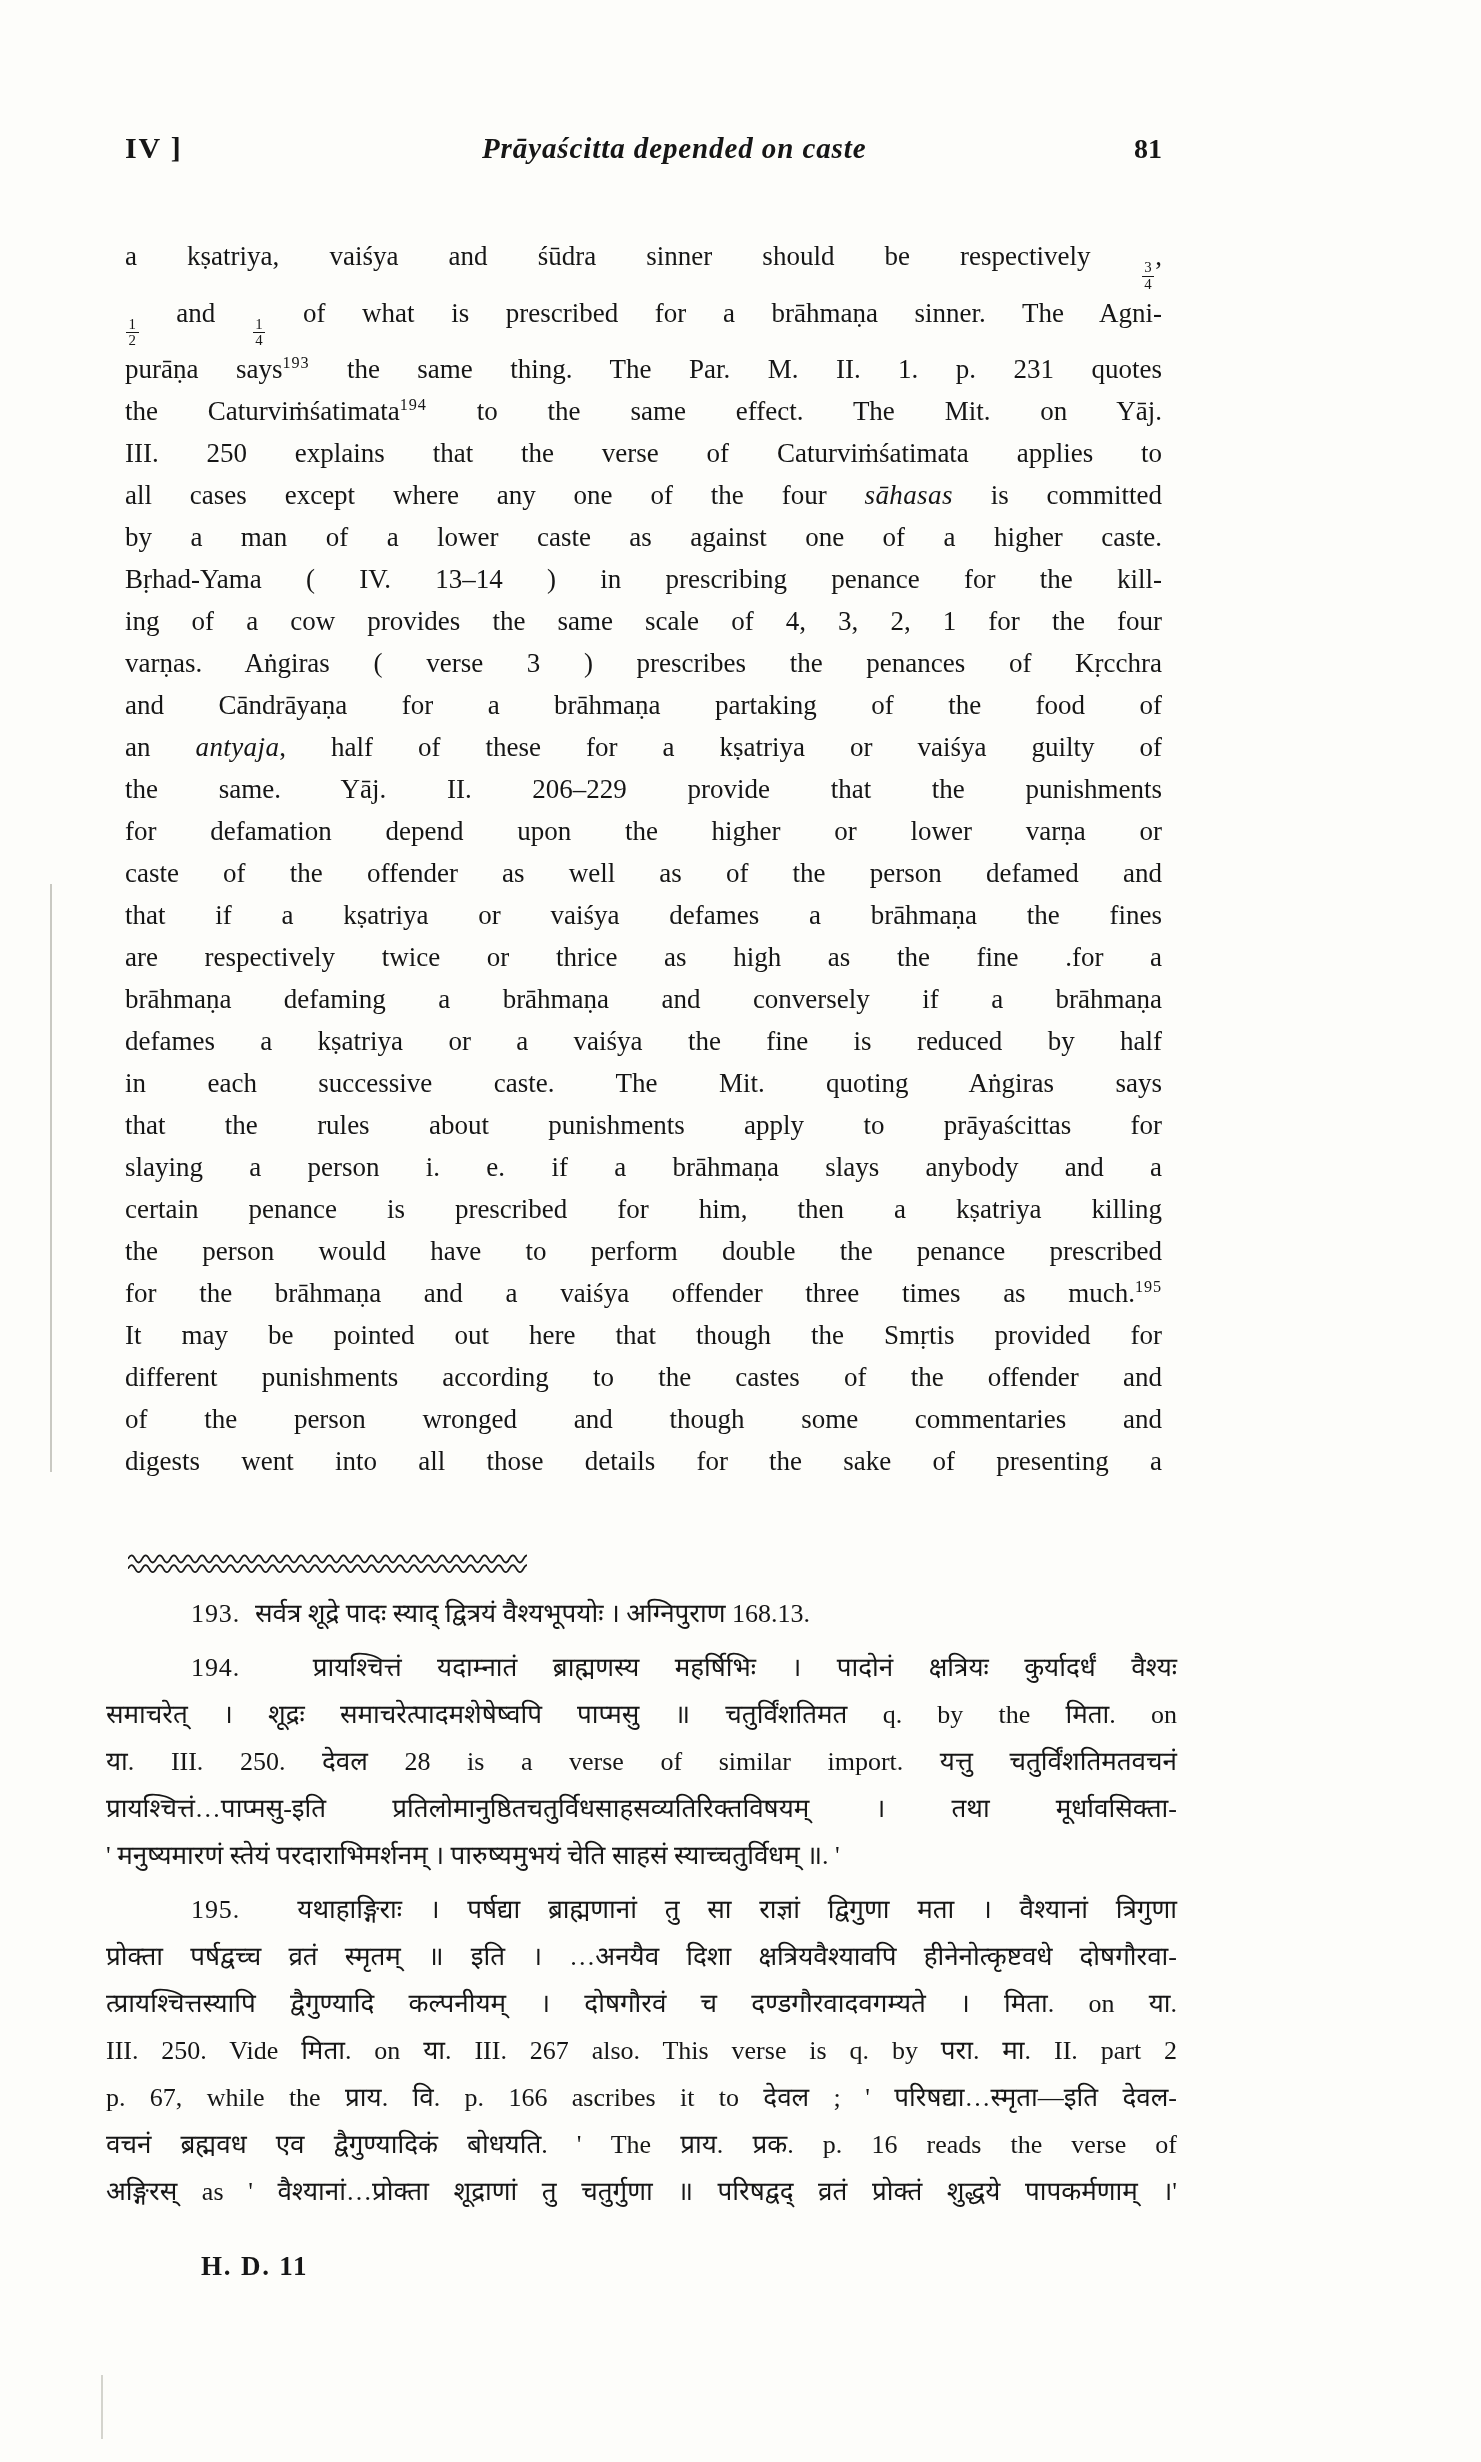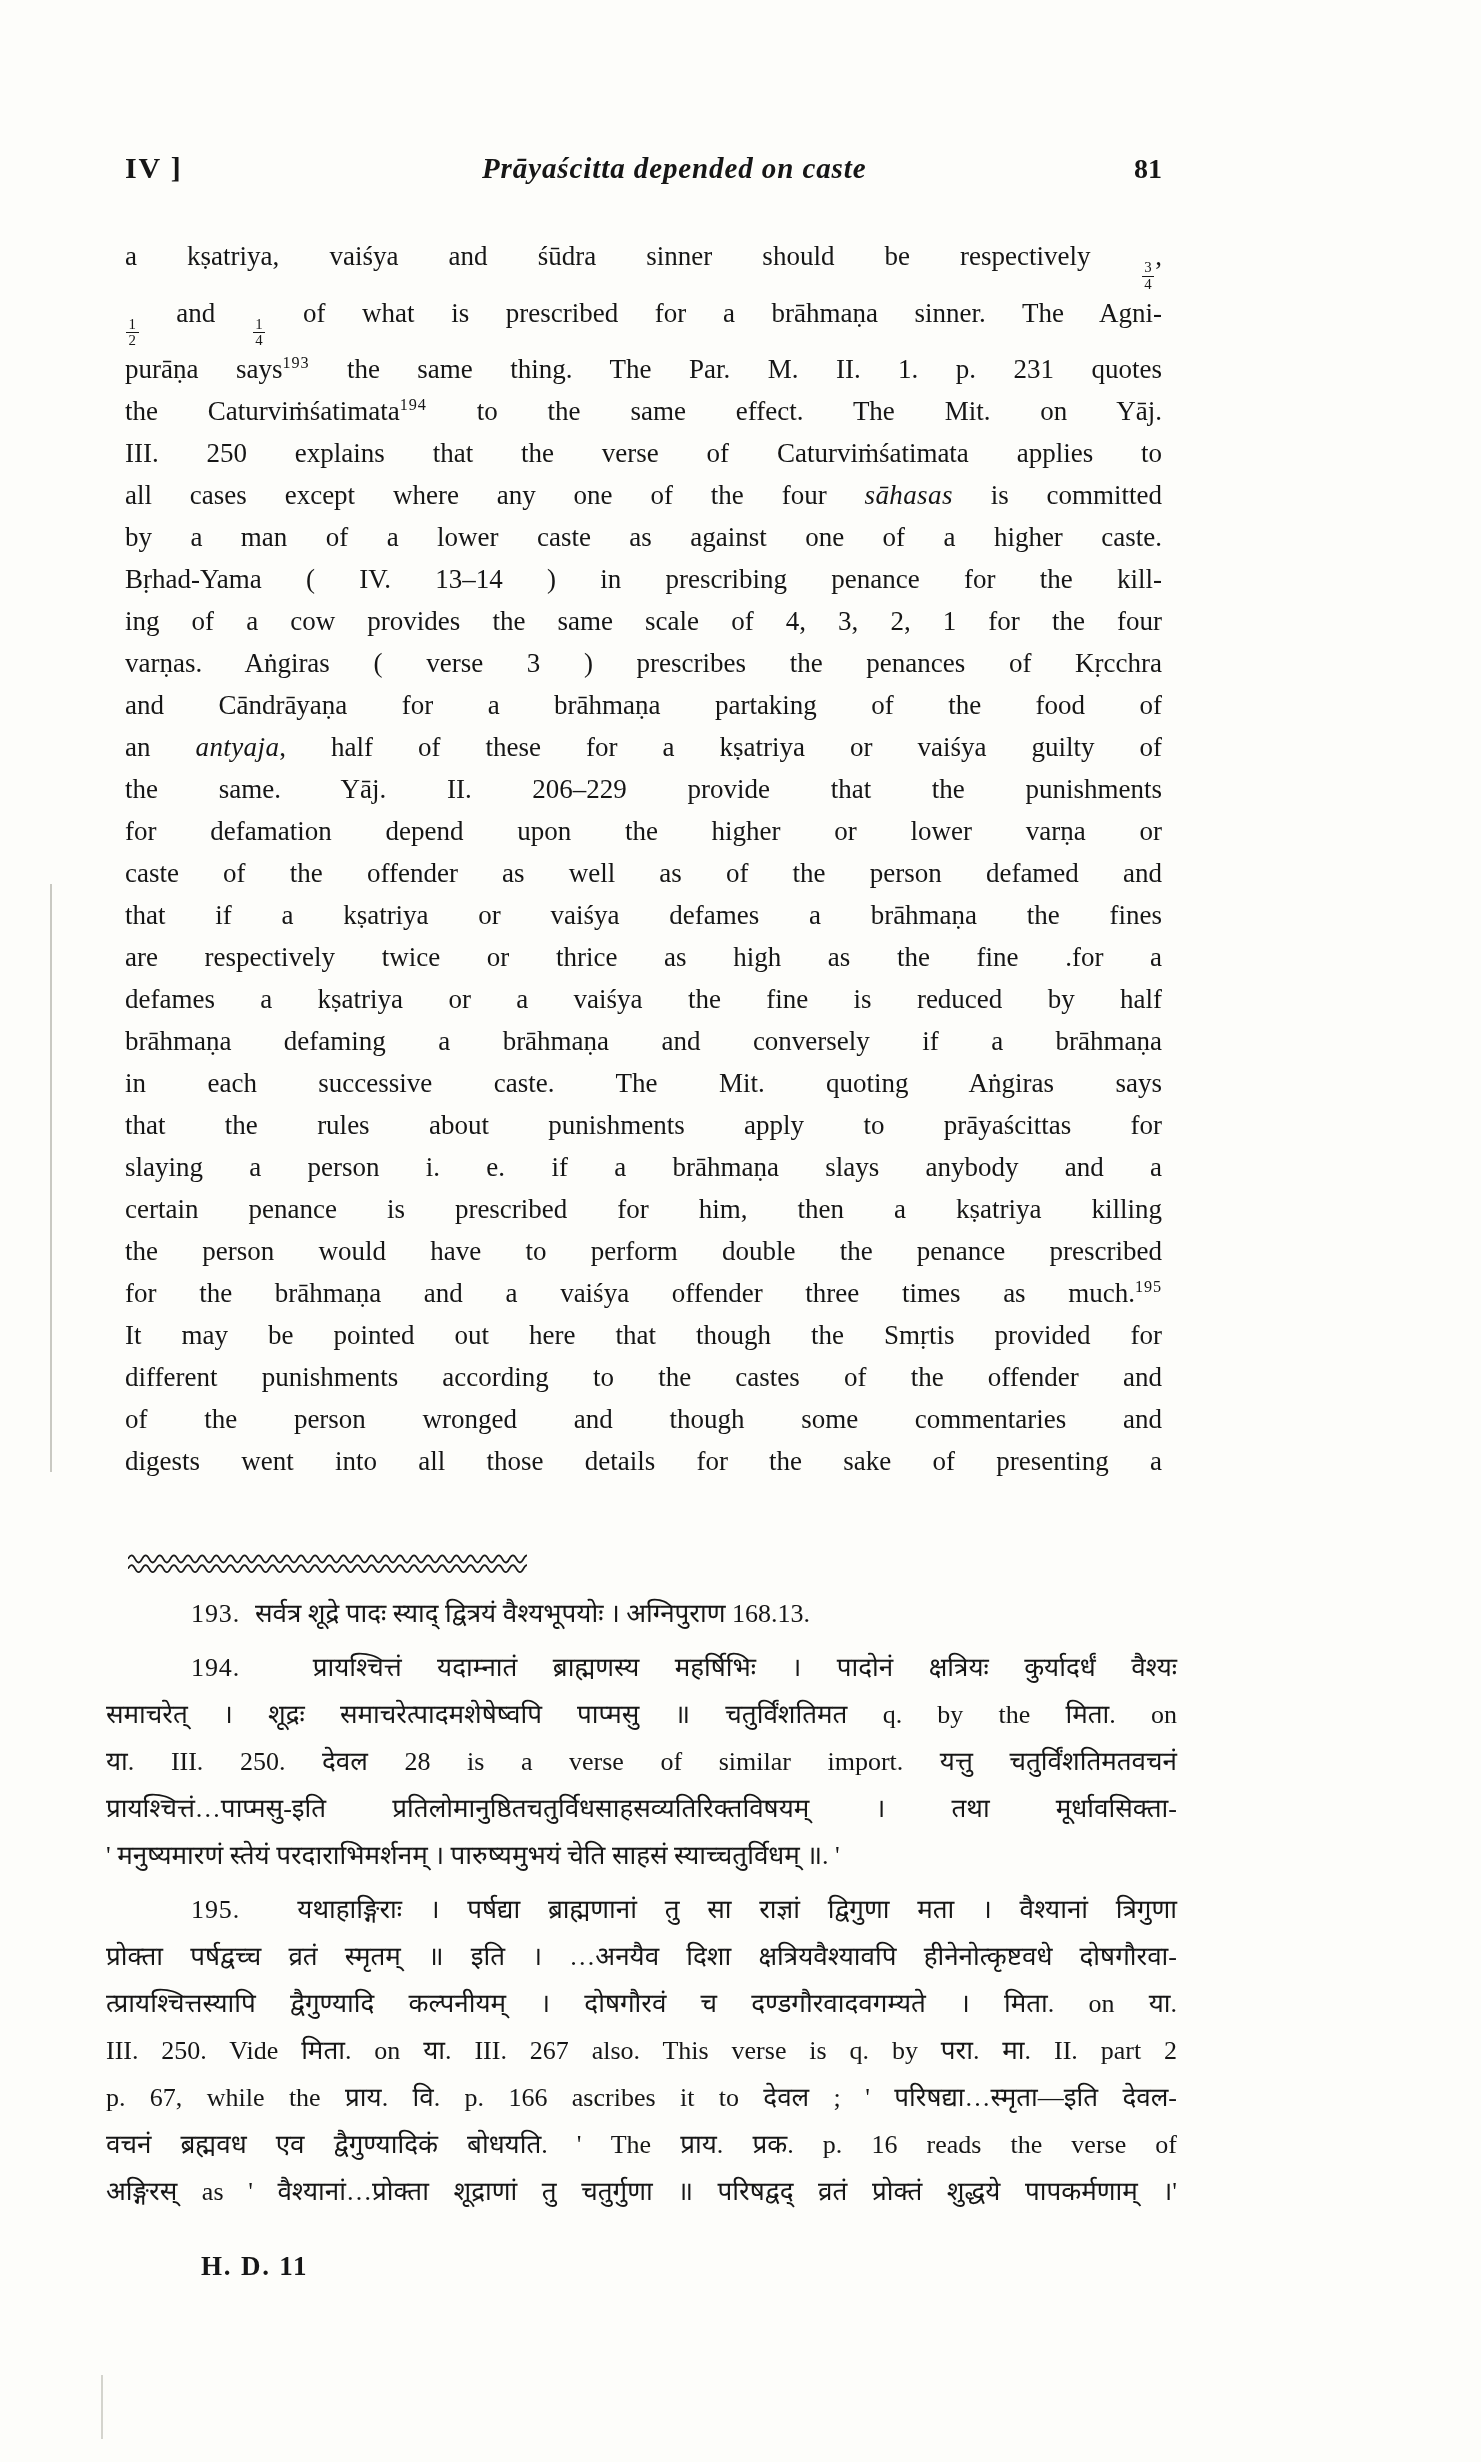--- a/index.html
+++ b/index.html
@@ -7,21 +7,21 @@
     position:relative;
     width:1482px;height:2462px;
     background:#fdfdfa;
     color:#161616;
     font-family:"Liberation Serif","DejaVu Serif",serif;
     overflow:hidden;
   }
   
   .hdr{
     position:absolute;top:131px;left:125px;width:1037px;
-    display:flex;justify-content:space-between;align-items:baseline;margin-top:20px;
+    display:flex;justify-content:space-between;align-items:baseline;
   }
   .hdr .marker{font-size:30px;font-weight:bold;letter-spacing:1.8px;}
   .hdr .rtitle{font-size:29px;font-style:italic;font-weight:700;letter-spacing:0.9px;transform:translateX(16px);}
   .hdr .pnum{font-size:28px;font-weight:bold;}
   
   .body-text{
     position:absolute;top:235px;left:125px;width:1037px;
     font-size:27px;line-height:42px;
   }
   .line{
@@ -91,22 +91,22 @@
       <div class="line">Bṛhad-Yama ( IV. 13–14 ) in prescribing penance for the kill-</div>
       <div class="line">ing of a cow provides the same scale of 4, 3, 2, 1 for the four</div>
       <div class="line">varṇas. Aṅgiras ( verse 3 ) prescribes the penances of Kṛcchra</div>
       <div class="line">and Cāndrāyaṇa for a brāhmaṇa partaking of the food of</div>
       <div class="line">an <i>antyaja</i>, half of these for a kṣatriya or vaiśya guilty of</div>
       <div class="line">the same. Yāj. II. 206–229 provide that the punishments</div>
       <div class="line">for defamation depend upon the higher or lower varṇa or</div>
       <div class="line">caste of the offender as well as of the person defamed and</div>
       <div class="line">that if a kṣatriya or vaiśya defames a brāhmaṇa the fines</div>
       <div class="line">are respectively twice or thrice as high as the fine .for a</div>
+      <div class="line">brāhmaṇa defaming a brāhmaṇa and conversely if a brāhmaṇa</div>
       <div class="line">defames a kṣatriya or a vaiśya the fine is reduced by half</div>
-      <div class="line">brāhmaṇa defaming a brāhmaṇa and conversely if a brāhmaṇa</div>
       <div class="line">in each successive caste. The Mit. quoting Aṅgiras says</div>
       <div class="line">that the rules about punishments apply to prāyaścittas for</div>
       <div class="line">slaying a person i. e. if a brāhmaṇa slays anybody and a</div>
       <div class="line">certain penance is prescribed for him, then a kṣatriya killing</div>
       <div class="line">the person would have to perform double the penance prescribed</div>
       <div class="line">for the brāhmaṇa and a vaiśya offender three times as much.<sup class="fnref">195</sup></div>
       <div class="line">It may be pointed out here that though the Smṛtis provided for</div>
       <div class="line">different punishments according to the castes of the offender and</div>
       <div class="line">of the person wronged and though some commentaries and</div>
       <div class="line">digests went into all those details for the sake of presenting a</div>

